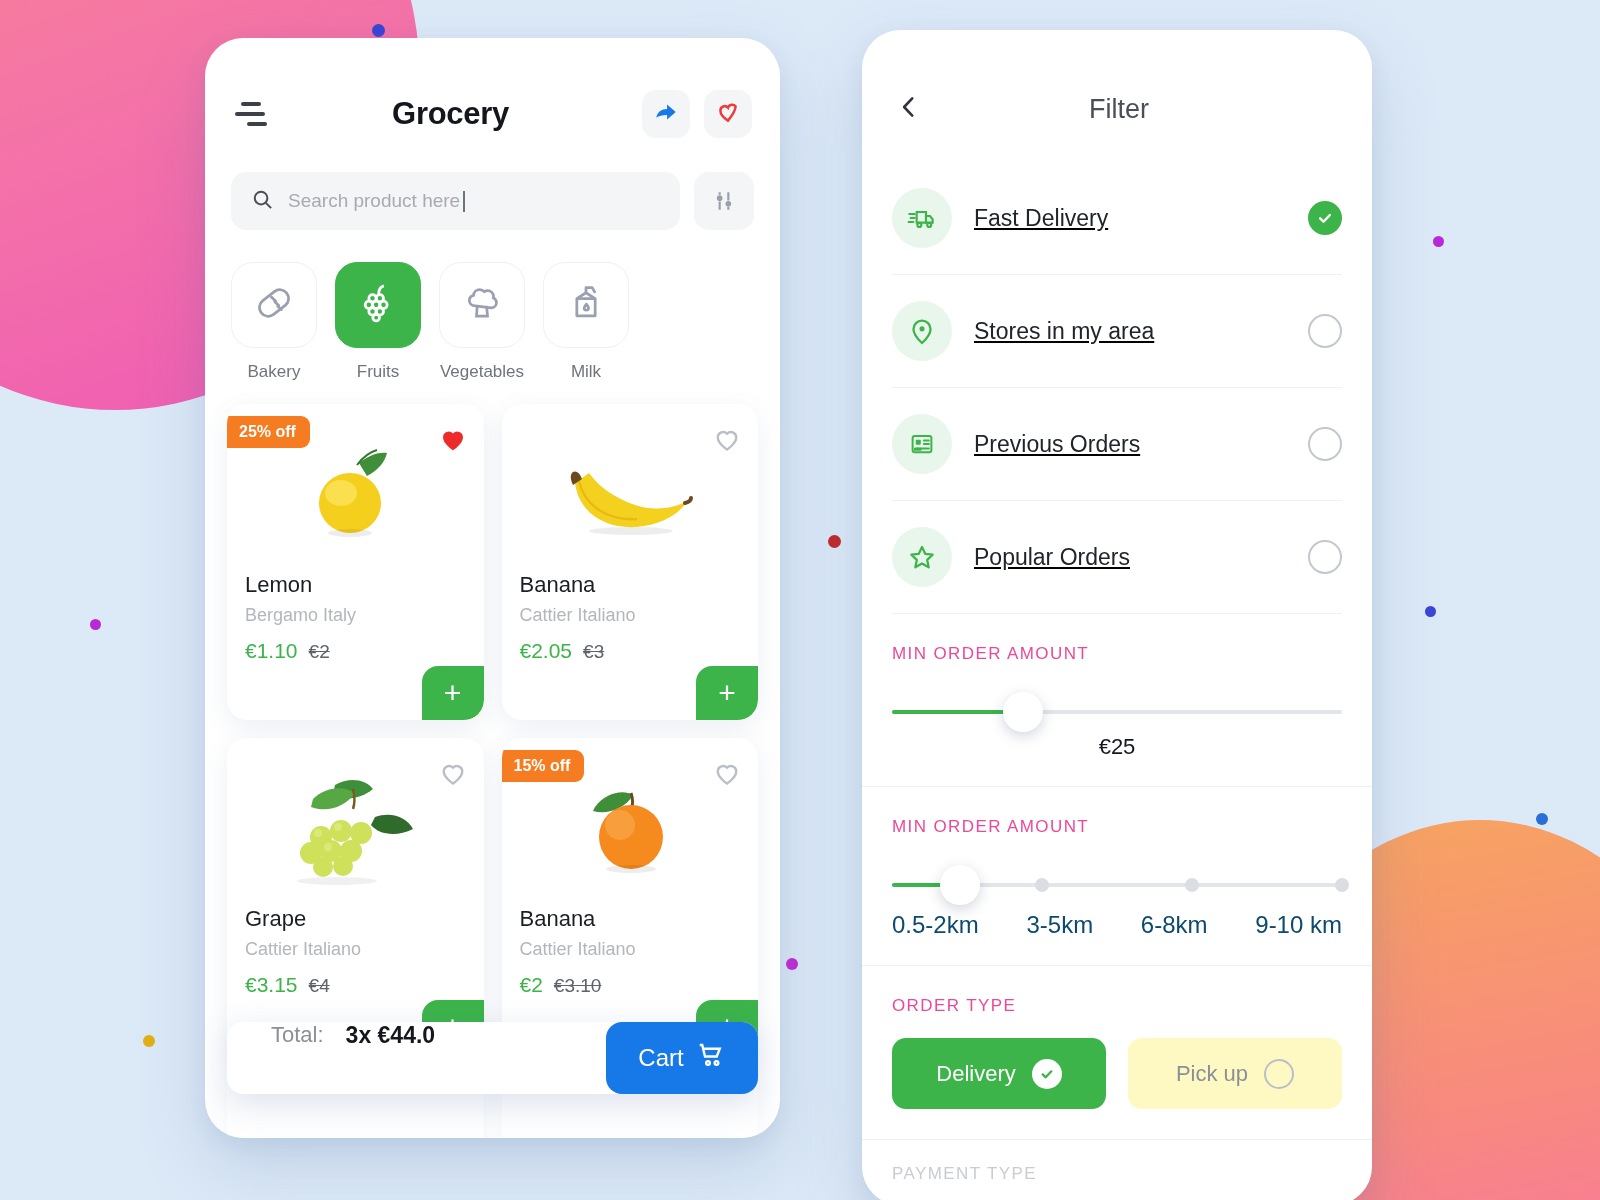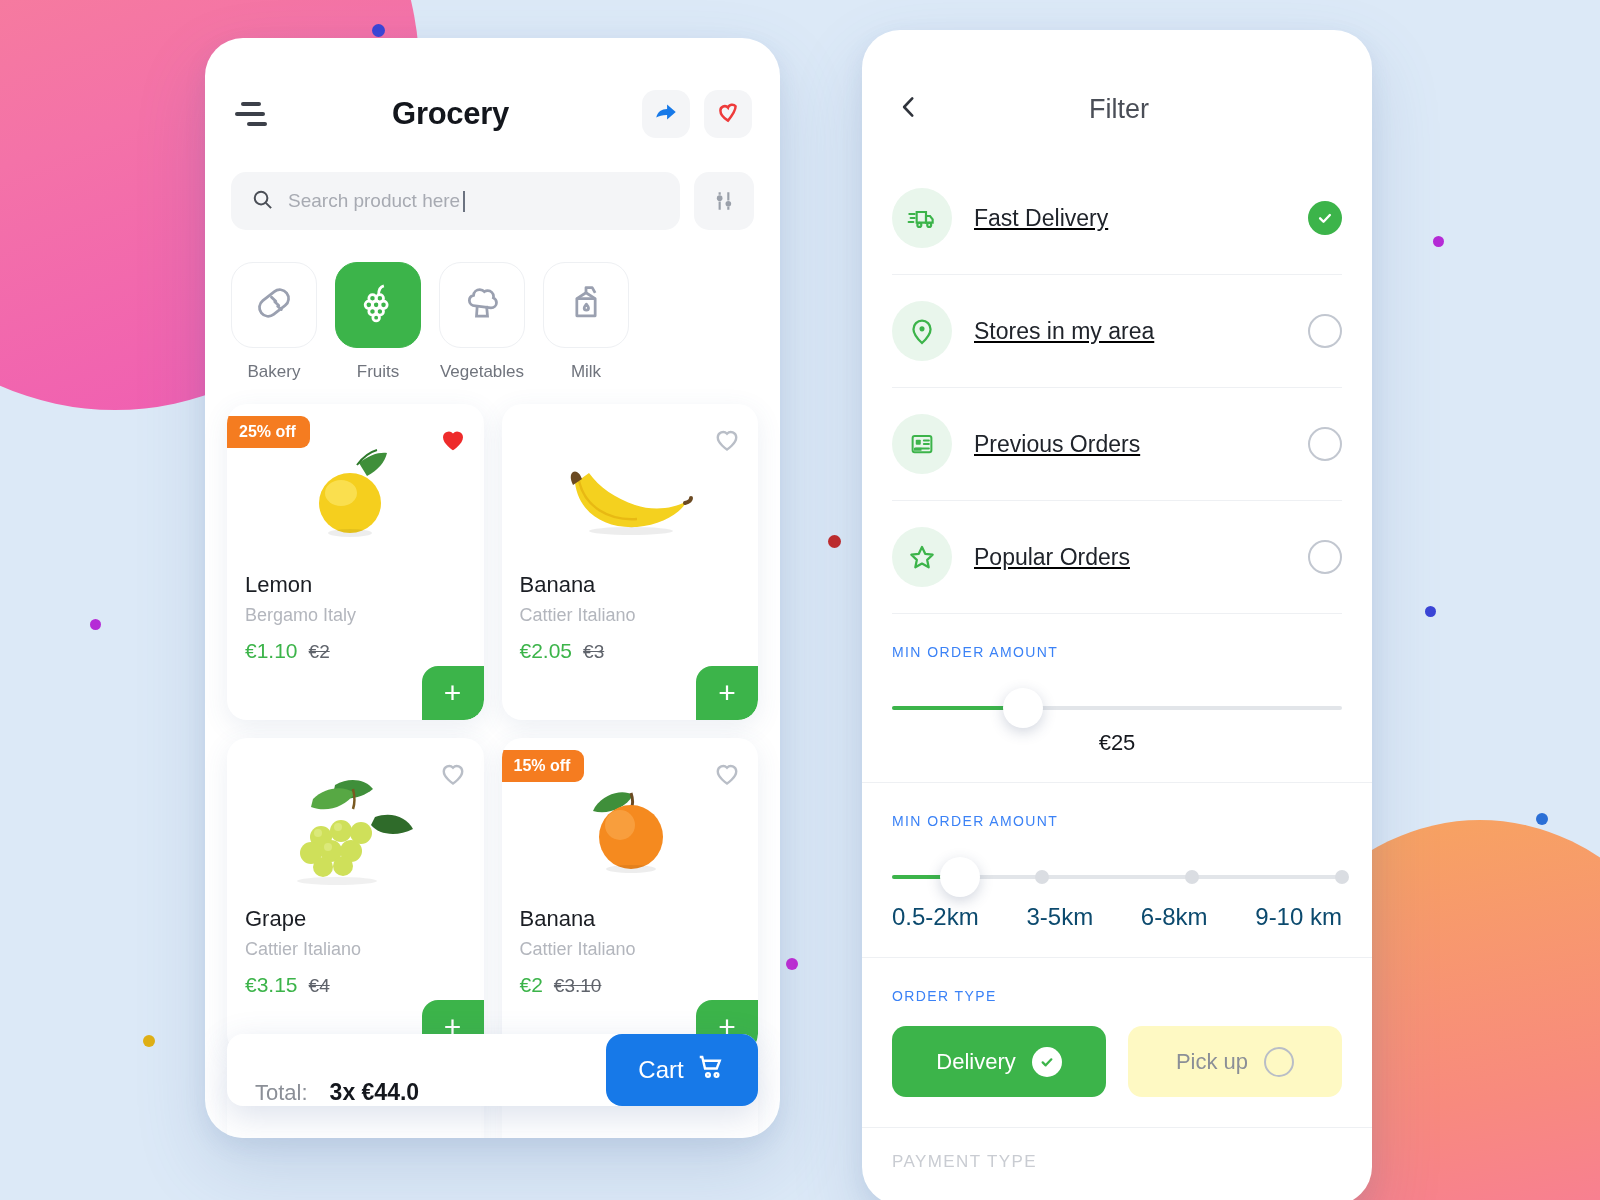--- a/index.html
+++ b/index.html
@@ -143,24 +143,24 @@
   .add-btn {
     position: absolute; right: 0; bottom: 0;
     width: 62px; height: 54px;
     background: #3cb44a;
     border-radius: 16px 0 20px 0;
     display: flex; align-items: center; justify-content: center;
     color: #fff; font-size: 30px; font-weight: 300; cursor: pointer;
   }
 
   .cart-bar {
-    position: absolute; left: 22px; right: 22px; bottom: 32px;
+    position: absolute; left: 22px; right: 22px; bottom: 44px;
     height: 72px; background: #fff; border-radius: 16px;
     box-shadow: 0 10px 34px rgba(60,90,150,0.18);
-    display: flex; align-items: flex-end; padding-left: 28px;
+    display: flex; align-items: flex-start; padding-left: 44px;
     z-index: 6;
   }
   .total-label { font-size: 22px; color: #8b8f97; }
   .total-val { font-size: 23px; font-weight: bold; color: #14171d; margin-left: 22px; }
   .cart-btn {
     margin-left: auto; height: 72px; min-width: 152px;
     background: #1779e8; border-radius: 16px;
     display: flex; align-items: center; justify-content: center; gap: 12px;
     color: #fff; font-size: 24px; cursor: pointer;
   }
@@ -208,21 +208,21 @@
   }
   .radio-on {
     width: 34px; height: 34px; border-radius: 50%;
     background: #3cb44a; flex-shrink: 0;
     display: flex; align-items: center; justify-content: center;
   }
 
   .sec { padding: 30px 30px 0 30px; border-bottom: 1.5px solid #eef0f3; }
   .sec:last-child { border-bottom: none; }
   .sec-title {
-    font-size: 14px; color: #3b82f6; letter-spacing: 1.4px;
+    font-size: 17px; color: #ec4899; letter-spacing: 1.4px;
   }
 
   .slider-wrap { position: relative; padding: 32px 0 0 0; height: 56px; }
   .track {
     position: absolute; left: 0; right: 0; top: 46px;
     height: 4px; background: #e2e5e9; border-radius: 2px;
   }
   .track-fill {
     position: absolute; left: 0; top: 46px;
     height: 4px; background: #3cb44a; border-radius: 2px;

